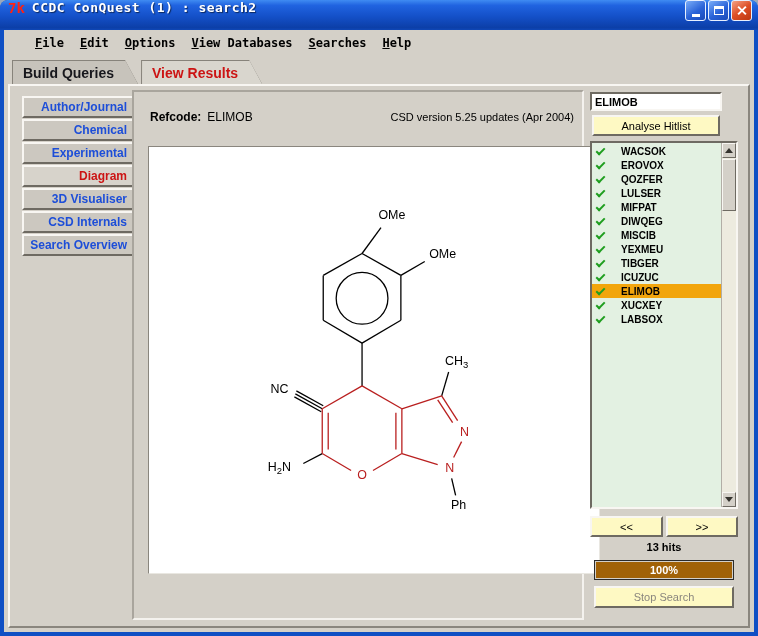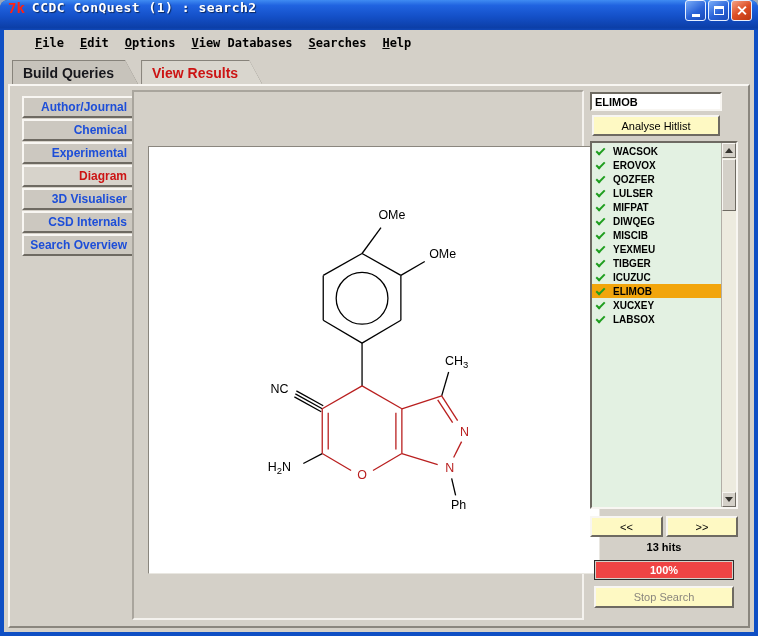--- a/index.html
+++ b/index.html
@@ -55,37 +55,37 @@
 
   .rightpanel{position:absolute;left:580px;top:4px;width:154px;height:534px;}
   .query-input{position:absolute;left:0;top:2px;width:132px;height:19px;border:2px solid;border-color:#6e6a62 #f8f6f2 #f8f6f2 #6e6a62;
     background:#fff;font:bold 11px "Liberation Sans",sans-serif;padding:0 3px;color:#000;outline:none;}
   .btn3d{background:#fef9c3;border:2px solid;border-color:#f8f6f2 #6e6a62 #6e6a62 #f8f6f2;
     display:flex;align-items:center;justify-content:center;font-size:11px;color:#000;white-space:nowrap;}
   .analyse-btn{position:absolute;left:2px;top:25px;width:128px;height:21px;}
   .hitlist-box{position:absolute;left:0;top:51px;width:148px;height:368px;background:#e3f1e2;
     border:2px solid;border-color:#6e6a62 #f8f6f2 #f8f6f2 #6e6a62;}
   .hit-rows{position:absolute;left:0;top:1px;right:15px;bottom:0;overflow:hidden;}
-  .hit-row{height:14px;display:flex;align-items:center;padding-left:3px;gap:8px;font-weight:bold;font-size:10px;color:#000;}
+  .hit-row{height:14px;display:flex;align-items:center;padding-left:3px;gap:16px;font-weight:bold;font-size:10px;color:#000;}
   .hit-row.selected{background:#f2a50c;}
   .check{position:relative;width:10px;height:10px;flex:0 0 10px;}
   .check::after{content:"";position:absolute;left:1px;top:2px;width:7px;height:3px;
     border-left:2px solid #1f9e1f;border-bottom:2px solid #1f9e1f;transform:rotate(-45deg);}
   .scrollbar{position:absolute;right:0;top:0;bottom:0;width:15px;background:#edebdf;border-left:1px solid #b2aea6;}
   .sb-btn{position:absolute;left:0;width:14px;height:15px;background:#d4d0c8;border:1px solid;border-color:#f8f6f2 #6e6a62 #6e6a62 #f8f6f2;
     display:flex;align-items:center;justify-content:center;}
   .sb-up{top:0;} .sb-down{bottom:0;}
   .tri-up{width:0;height:0;border-left:4px solid transparent;border-right:4px solid transparent;border-bottom:5px solid #35332e;}
   .tri-down{width:0;height:0;border-left:4px solid transparent;border-right:4px solid transparent;border-top:5px solid #35332e;}
   .sb-thumb{position:absolute;left:0;top:16px;width:14px;height:52px;background:#d4d0c8;border:1px solid;border-color:#f8f6f2 #6e6a62 #6e6a62 #f8f6f2;}
   .prev-btn{position:absolute;left:0;top:426px;width:73px;height:21px;}
   .next-btn{position:absolute;left:76px;top:426px;width:72px;height:21px;}
   .hits-text{position:absolute;left:0;top:451px;width:148px;text-align:center;font-weight:bold;font-size:11px;color:#000;}
   .progress{position:absolute;left:4px;top:470px;width:140px;height:20px;border:1px solid #2b2b2b;background:#d4d0c8;}
-  .progress-fill{position:absolute;inset:1px;background:#ef4444;display:flex;align-items:center;justify-content:center;
+  .progress-fill{position:absolute;inset:1px;background:#a16207;display:flex;align-items:center;justify-content:center;
     color:#fff;font-weight:bold;font-size:11px;}
   .stop-btn{position:absolute;left:4px;top:496px;width:140px;height:22px;color:#8a867e;}
 </style>
 </head>
 <body>
 
 <div class="window">
 
   <div class="titlebar">
     <span class="app-icon">7k</span>
@@ -129,20 +129,26 @@
           <div class="side-btn">Author/Journal</div>
           <div class="side-btn">Chemical</div>
           <div class="side-btn">Experimental</div>
           <div class="side-btn active">Diagram</div>
           <div class="side-btn">3D Visualiser</div>
           <div class="side-btn">CSD Internals</div>
           <div class="side-btn">Search Overview</div>
         </div>
 
       <div class="mainpanel">
+        <div class="mp-header">
+          <span>
+            <span class="refcode-label">Refcode:</span><span>ELIMOB</span>
+          </span>
+          <span class="version-text">CSD version 5.25 updates (Apr 2004)</span>
+        </div>
         <div class="canvas">
             <svg viewBox="0 0 424 428">
               <circle cx="200" cy="152" r="26" fill="none" stroke="#000000" stroke-width="1.3"></circle>
               <line x1="200" y1="107" x2="219" y2="81" stroke="#000000" stroke-width="1.3"></line>
               <line x1="239" y1="129" x2="263" y2="115" stroke="#000000" stroke-width="1.3"></line>
               <line x1="200" y1="107" x2="239" y2="129" stroke="#000000" stroke-width="1.3"></line>
               <line x1="239" y1="129" x2="239" y2="174" stroke="#000000" stroke-width="1.3"></line>
               <line x1="239" y1="174" x2="200" y2="197" stroke="#000000" stroke-width="1.3"></line>
               <line x1="200" y1="197" x2="161" y2="174" stroke="#000000" stroke-width="1.3"></line>
               <line x1="161" y1="174" x2="161" y2="129" stroke="#000000" stroke-width="1.3"></line>

